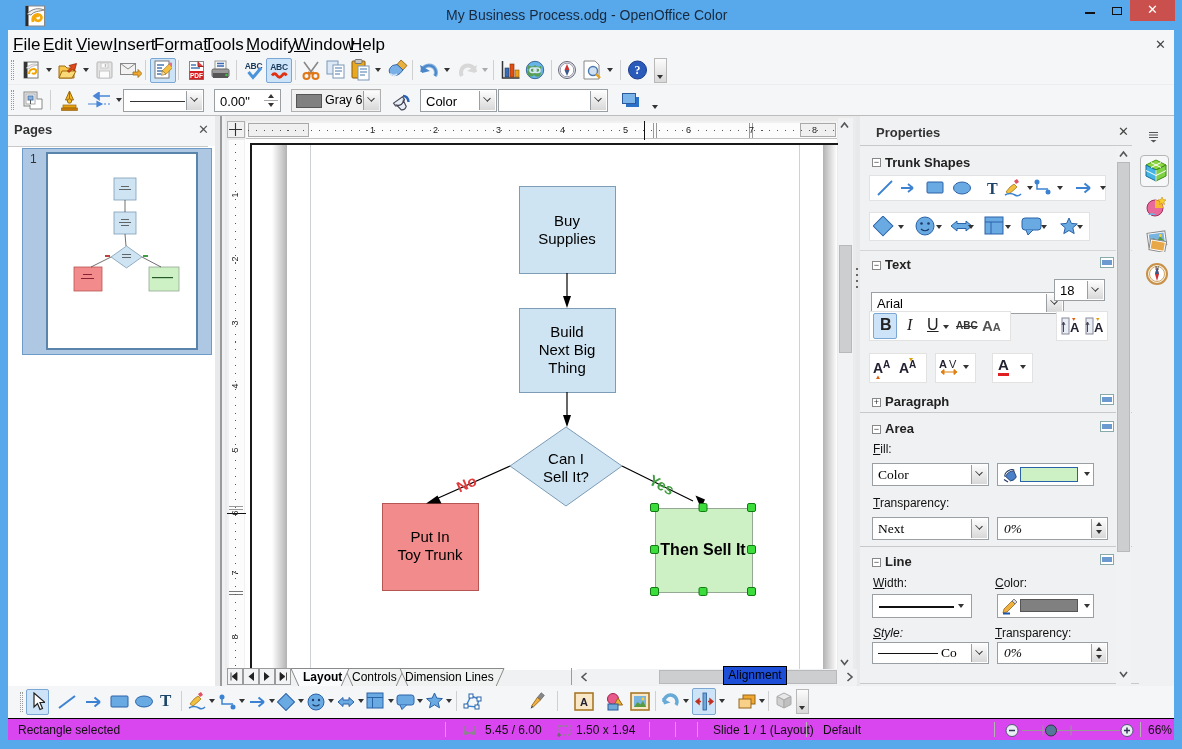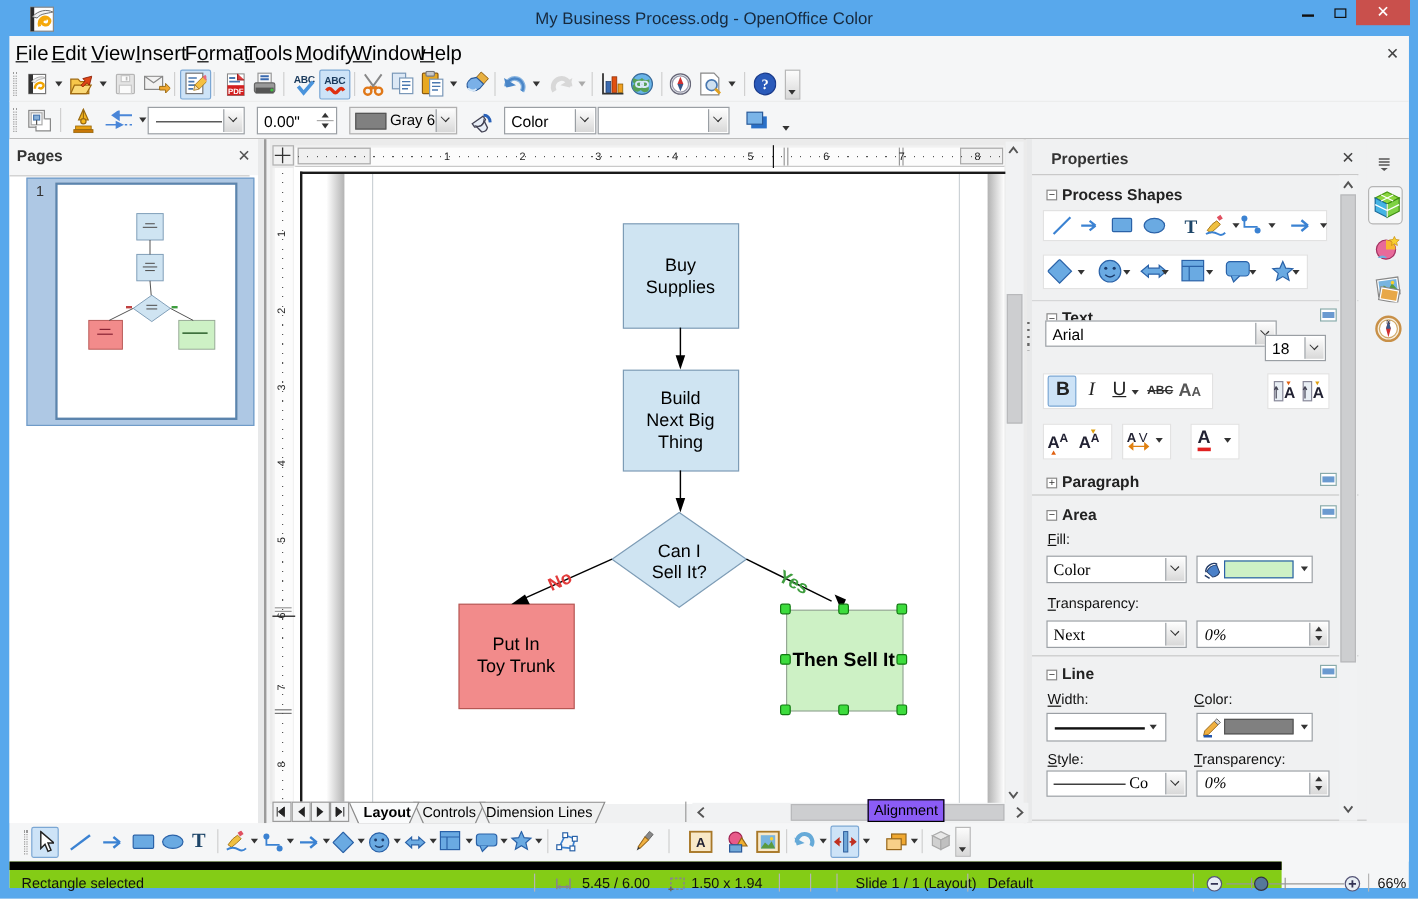--- a/index.html
+++ b/index.html
@@ -60,35 +60,35 @@
 
 #pg-top { left:250px; top:143px; width:588px; height:2px; background:#1a1a1a; }
 #pg-left { left:250px; top:143px; width:2px; height:527px; background:#1a1a1a; }
 #shadeL { left:272px; top:145px; width:15px; height:525px; background:linear-gradient(to right, rgba(170,170,170,0), rgba(165,165,165,0.85)); }
 #shadeR { left:823px; top:145px; width:14px; height:525px; background:linear-gradient(to right, rgba(165,165,165,0.85), rgba(170,170,170,0)); }
 .mline { position:absolute; top:145px; width:1px; height:525px; background:#ccd2d6; }
 
 #tabbar { left:225px; top:670px; width:631px; height:16px; background:#f0f1f2; }
 .tabbtn { position:absolute; top:4px; width:16px; height:17px; background:#f2f3f4; border:1px solid #9b9b9b; text-align:center; font-size:8px; line-height:15px; color:#222; }
 
-#tooltip { left:723px; top:666px; width:64px; height:19px; background:#8b5cf6; border:1px solid #000; font-size:12px; text-align:center; line-height:17px; }
+#tooltip { left:723px; top:666px; width:64px; height:19px; background:#1d4ed8; border:1px solid #000; font-size:12px; text-align:center; line-height:17px; }
 
 #props { left:860px; top:116px; width:279px; height:568px; background:#f0f1f2; border-bottom:1px solid #c9c9c9; }
 #sidebar-strip { left:1139px; top:116px; width:35px; height:570px; background:#f0f1f2; }
 .ptitle { font-weight:bold; font-size:13px; color:#333; }
 .sect { font-weight:bold; font-size:13px; color:#222; }
 .pm { position:absolute; width:9px; height:9px; border:1px solid #888; background:#fff; font-size:9px; line-height:7px; text-align:center; color:#333; }
 .wbox { position:absolute; background:#fff; border:1px solid #e2e2e2; }
 .plabel { position:absolute; font-size:12px; color:#111; }
 .plabel u { text-decoration:underline; }
 .spin { position:absolute; right:1px; top:1px; bottom:1px; width:15px; background:linear-gradient(#fdfdfd,#d8d8d8); border-left:1px solid #9a9fa4; }
 
 #drawbar { left:8px; top:686px; width:1166px; height:32px; background:#f5f6f7; }
 
-#statusbar { left:8px; top:718px; width:1060px; height:22px; background:#84cc16; border-top:7px solid #000000; font-size:12px; color:#111; }
+#statusbar { left:8px; top:718px; width:1166px; height:22px; background:#d946ef; border-top:1px solid #000000; font-size:12px; color:#111; }
 .sbtext { position:absolute; top:4px; }
 .ssep { position:absolute; top:3px; width:1px; height:15px; background:#b5b5b5; }
 svg { display:block; }
 </style>
 </head>
 <body>
 
 <div class="abs" id="titlebar"></div>
 <div class="abs" id="borderL"></div>
 <div class="abs" id="borderR"></div>
@@ -525,21 +525,21 @@
  </div>
 </div>
 <div class="abs" id="tooltip">Alignment</div>
 
 <div class="abs" id="props"></div>
 <div class="abs" id="propcontent" style="left:860px;top:116px;width:279px;height:568px;">
  <span class="abs ptitle" style="left:16px;top:9px;">Properties</span>
  <span class="abs" style="left:258px;top:8px;font-size:13px;color:#444;">✕</span>
  <div class="abs" style="left:0px;top:29px;width:272px;height:1px;background:#c9c9c9;"></div>
  <div class="pm" style="left:12px;top:42px;">−</div>
- <span class="abs sect" style="left:25px;top:39px;">Process Shapes</span>
+ <span class="abs sect" style="left:25px;top:39px;">Trunk Shapes</span>
  <div class="wbox" style="left:9px;top:59px;width:237px;height:26px;"></div>
  <svg class="abs" style="left:16px;top:62px;" width="222" height="20">
   <g stroke="#3b82d2" fill="none" stroke-width="1.8">
    <line x1="2" y1="17" x2="16" y2="3"></line>
    <path d="M25 10 h12 m0 0 l-5 -4 m5 4 l-5 4"></path>
   </g>
   <rect x="51" y="4" width="16" height="11" rx="1" fill="#6aaae2" stroke="#2a62a8"></rect>
   <ellipse cx="86" cy="10" rx="8.5" ry="6" fill="#6aaae2" stroke="#2a62a8"></ellipse>
   <text x="111" y="16" font-size="16" font-weight="bold" fill="#1d4568" font-family="Liberation Serif">T</text>
   <g transform="translate(128,0)">
@@ -582,21 +582,21 @@
     <div class="abs dd" style="left:108px;top:109px;"></div>
     <div class="abs dd" style="left:145px;top:109px;"></div>
     <div class="abs dd" style="left:181px;top:109px;"></div>
     <div class="abs dd" style="left:217px;top:109px;"></div>
  <div class="abs" style="left:0px;top:134px;width:272px;height:1px;background:#d5d6d7;"></div>
  <div class="pm" style="left:12px;top:145px;">−</div>
  <span class="abs sect" style="left:25px;top:141px;">Text</span>
  <div class="abs" style="left:240px;top:141px;width:14px;height:11px;border:1px solid #8aa;background:#fff;">
       <div style="margin:2px 1px;height:5px;background:#6a9ad0;"></div>
     </div>
- <div class="abs combo" style="left:11px;top:151px;width:193px;height:22px;">
+ <div class="abs combo" style="left:11px;top:176px;width:193px;height:22px;">
       <span style="position:absolute;left:5px;top:3px;font-size:13px;">Arial</span>
       <div class="cbtn">
         <div class="chev"></div>
       </div>
     </div>
  <div class="abs combo" style="left:194px;top:163px;width:51px;height:22px;">
       <span style="position:absolute;left:5px;top:3px;font-size:13px;">18</span>
       <div class="cbtn">
         <div class="chev"></div>
       </div>
@@ -702,21 +702,21 @@
     </div>
  <div class="abs dd" style="left:98px;top:488px;"></div>
  <div class="wbox" style="left:137px;top:478px;width:97px;height:24px;border-color:#9a9fa4;"></div>
  <svg class="abs" style="left:141px;top:481px;" width="18" height="18">
       <path d="M3 12 l8 -8 3 3 -8 8 -4 1 z" fill="#f0b040" stroke="#96661a" stroke-width="0.8"></path>
       <path d="M11 4 l2 -2 3 3 -2 2 z" fill="#d8d8d8" stroke="#555" stroke-width="0.7"></path>
       <path d="M2 16.5 h7" stroke="#2255aa" stroke-width="2"></path>
     </svg>
  <div class="abs" style="left:160px;top:483px;width:58px;height:13px;background:#808080;border:1px solid #555;"></div>
  <div class="abs dd" style="left:224px;top:488px;"></div>
- <span class="plabel" style="left:13px;top:510px;"><u>S</u>tyle:</span>
+ <span class="plabel" style="left:13px;top:510px;font-style:italic;"><u>S</u>tyle:</span>
  <span class="plabel" style="left:135px;top:510px;"><u>T</u>ransparency:</span>
  <div class="abs combo" style="left:12px;top:526px;width:117px;height:22px;">
       <div style="position:absolute;left:5px;top:10px;width:60px;height:1px;background:#111;"></div>
       <span style="position:absolute;left:68px;top:2px;font-size:13.5px;font-family:'Liberation Serif',serif;">Co</span>
       <div class="cbtn">
         <div class="chev"></div>
       </div>
     </div>
  <div class="abs combo" style="left:137px;top:526px;width:111px;height:22px;">
       <span style="position:absolute;left:6px;top:2px;font-size:13.5px;font-style:italic;font-family:'Liberation Serif',serif;">0%</span>

